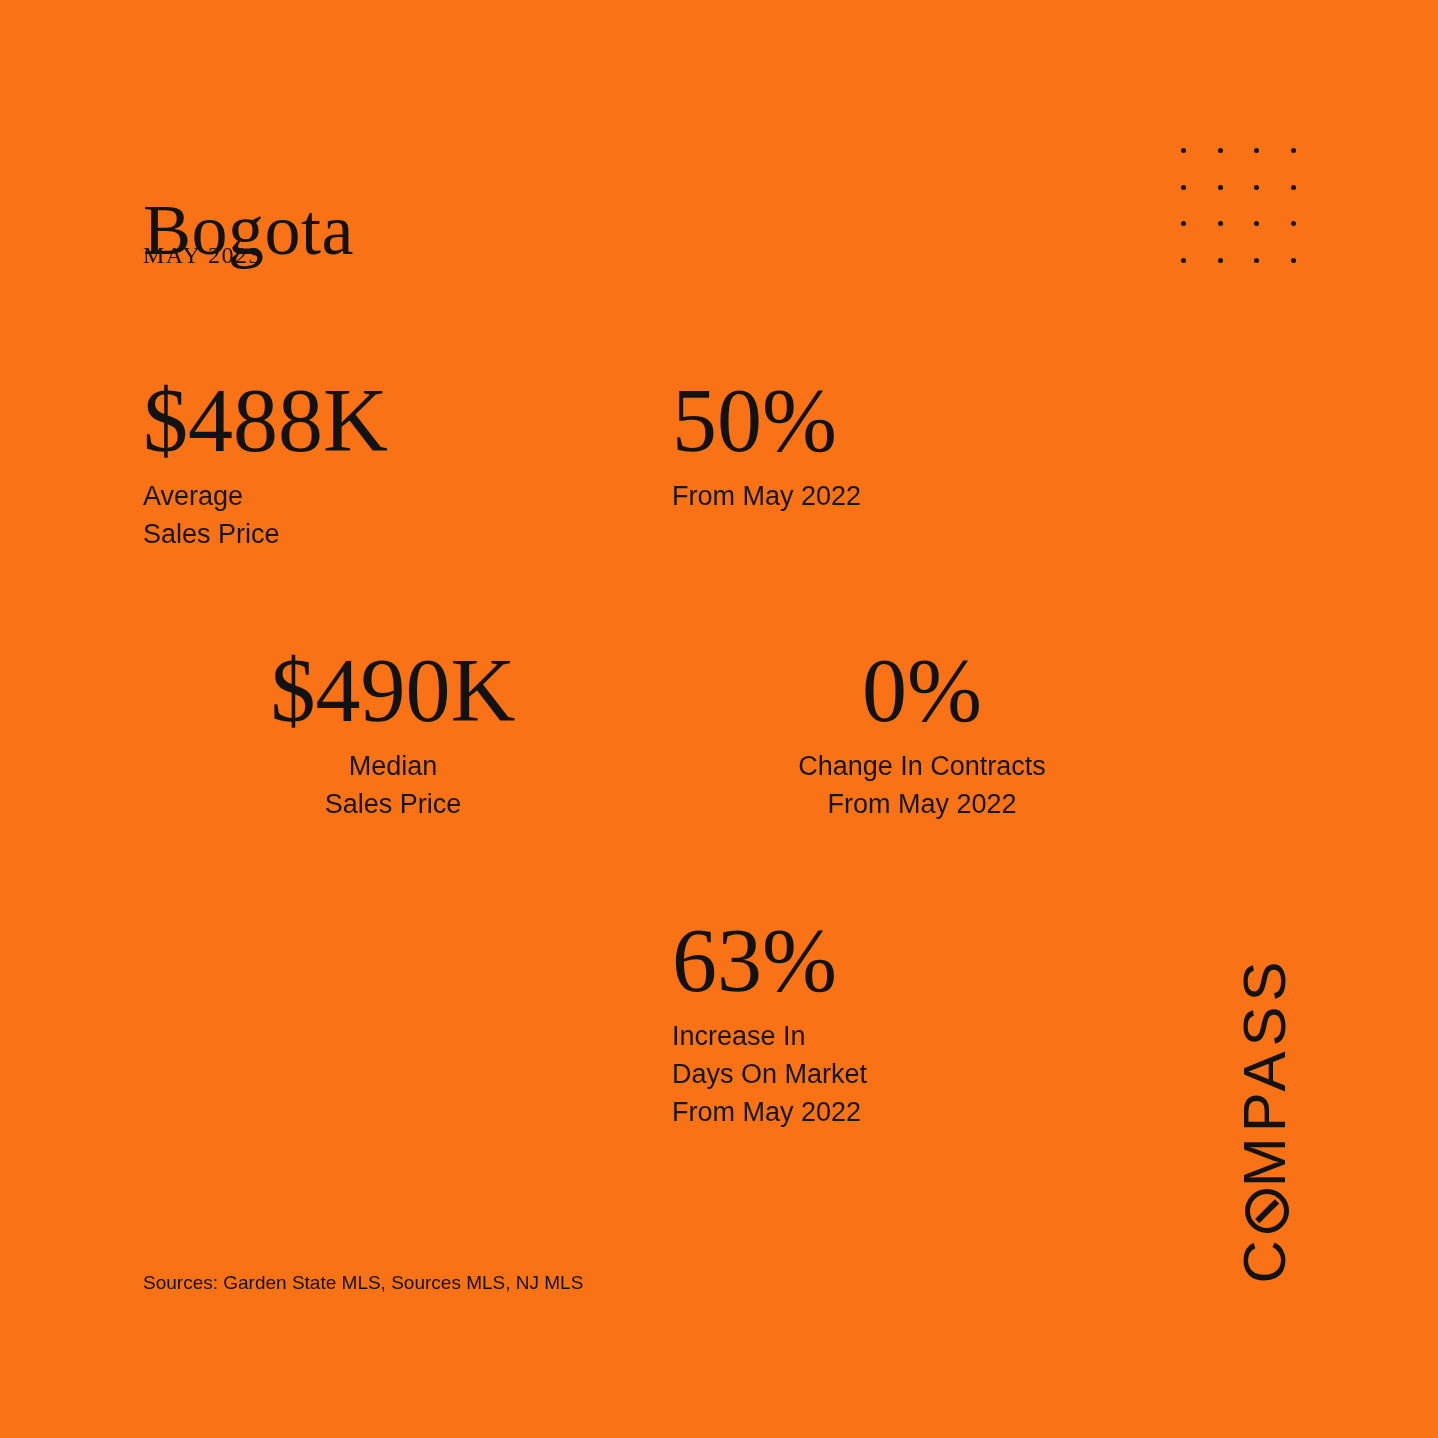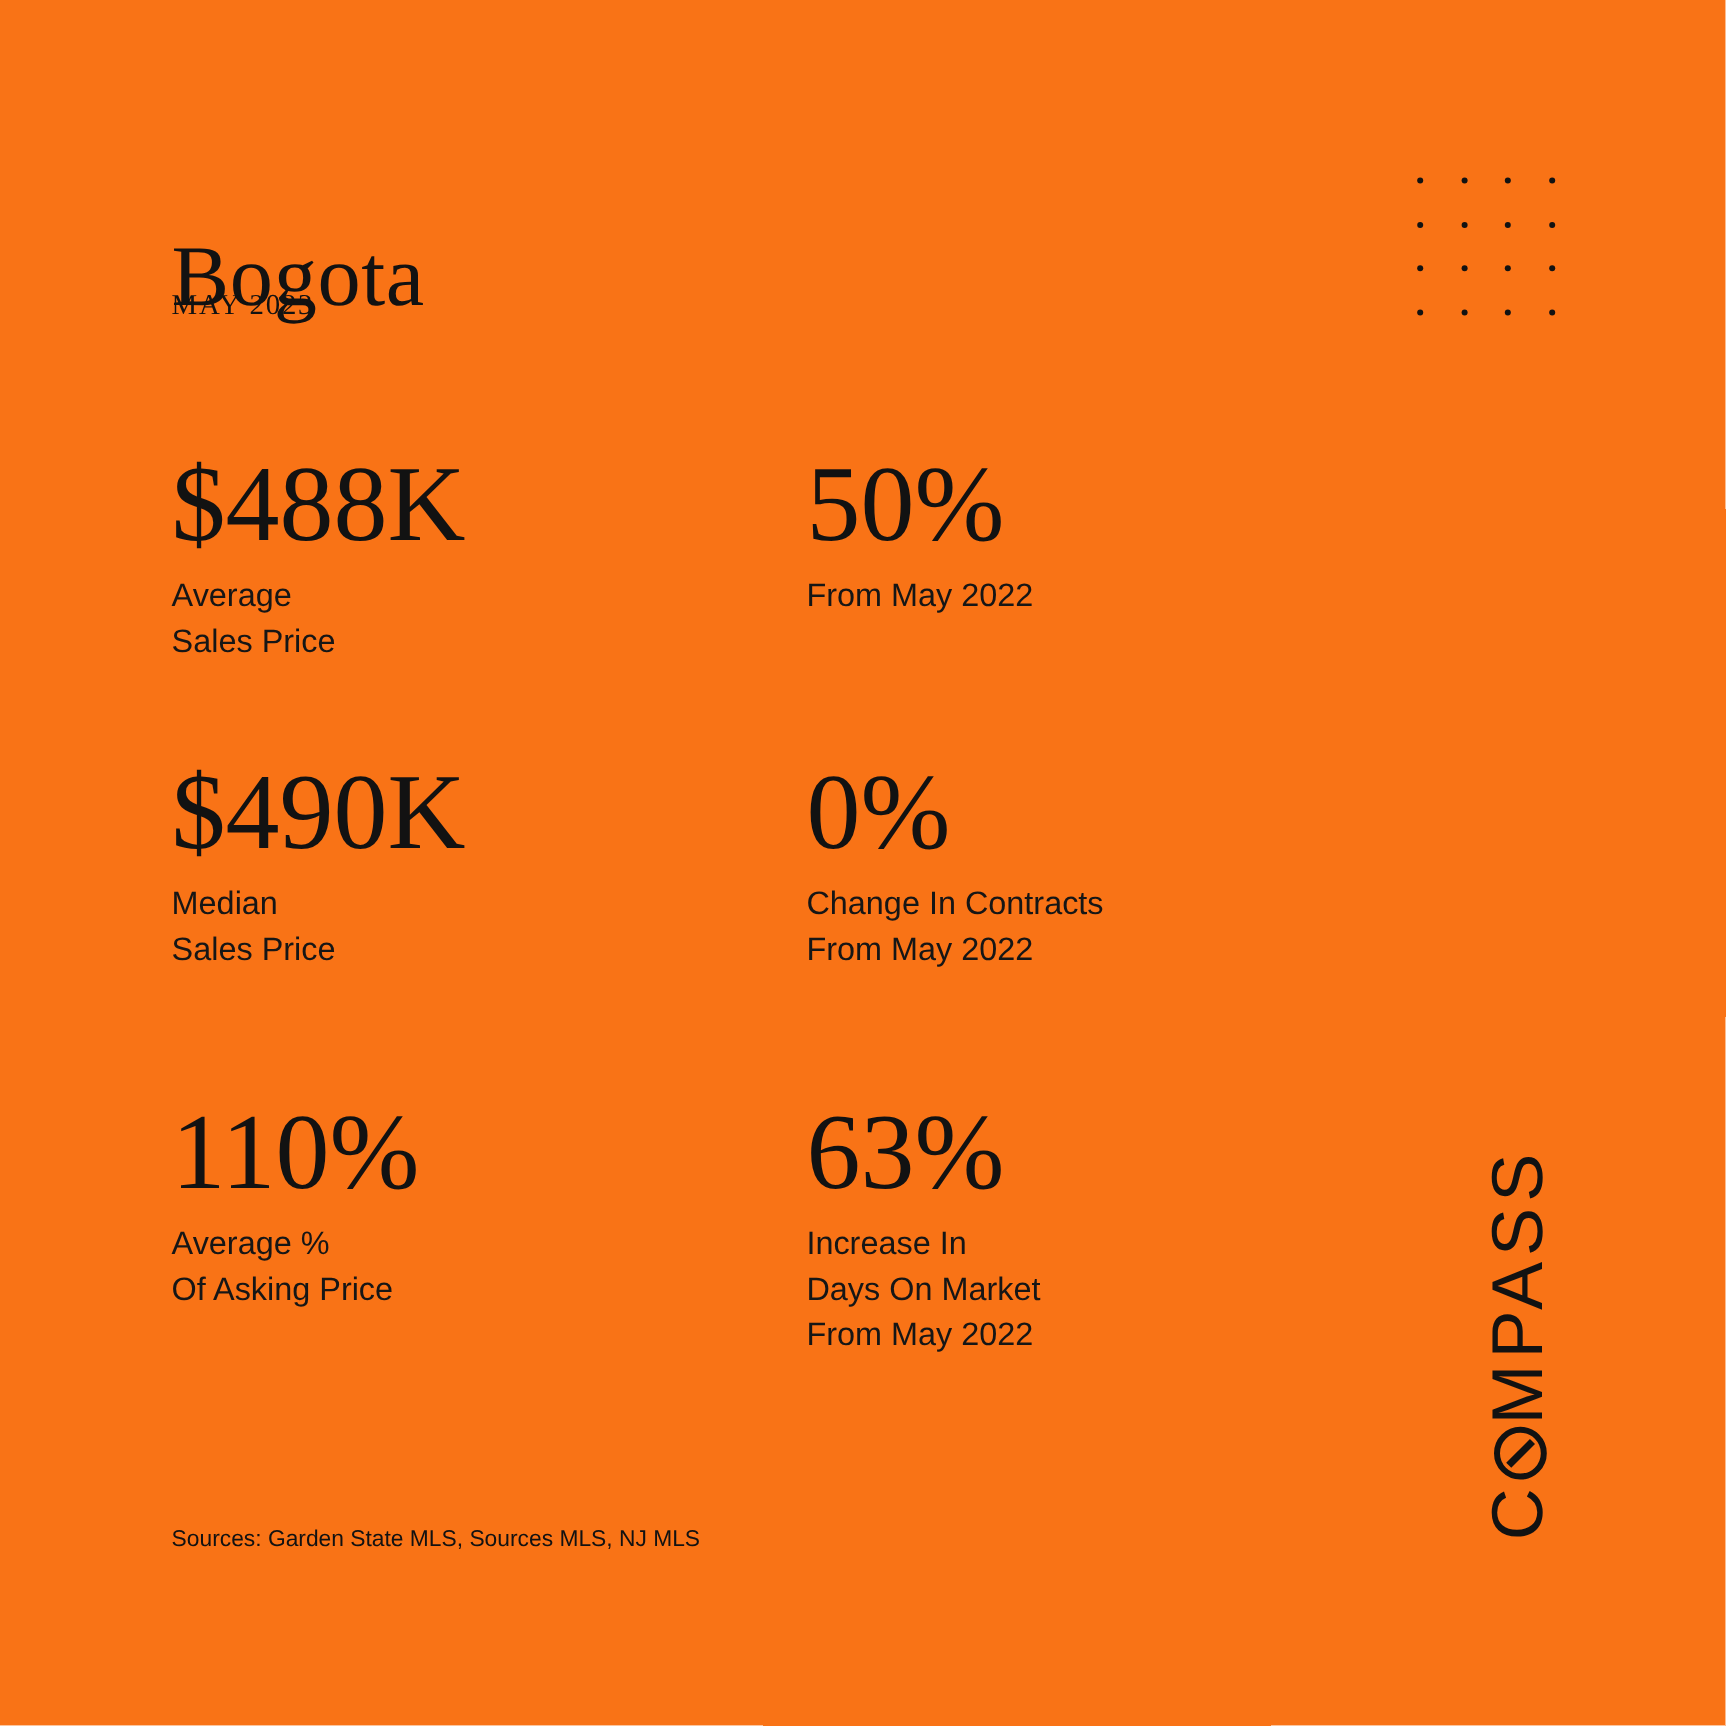--- a/index.html
+++ b/index.html
@@ -50,21 +50,21 @@
     height: 5px;
     border-radius: 50%;
     background: #121212;
   }
 
   
   .stat { position: absolute; width: 500px; }
   .stat.col-left  { left: 143px; }
   .stat.col-right { left: 672px; }
   .stat.row-1 { top: 377px; }
-  .stat.row-2 { top: 634px; }
+  .stat.row-2 { top: 647px; text-align: center; }
   .stat.row-3 { top: 917px; }
   .stat-value {
     font-family: "Liberation Serif", "DejaVu Serif", serif;
     font-size: 90px;
     line-height: 88px;
     font-weight: 400;
     white-space: nowrap;
   }
   .stat-label {
     margin-top: 12px;
@@ -172,27 +172,20 @@
   </section>
 
   <section class="stat col-right row-2">
     <div class="stat-value">0%</div>
     <div class="stat-label">
       <div>Change In Contracts</div>
       <div>From May 2022</div>
     </div>
   </section>
 
-  <section class="stat col-left row-3">
-    <div class="stat-value">110%</div>
-    <div class="stat-label">
-      <div>Average %</div>
-      <div>Of Asking Price</div>
-    </div>
-  </section>
 
   <section class="stat col-right row-3">
     <div class="stat-value">63%</div>
     <div class="stat-label">
       <div>Increase In</div>
       <div>Days On Market</div>
       <div>From May 2022</div>
     </div>
   </section>
 

